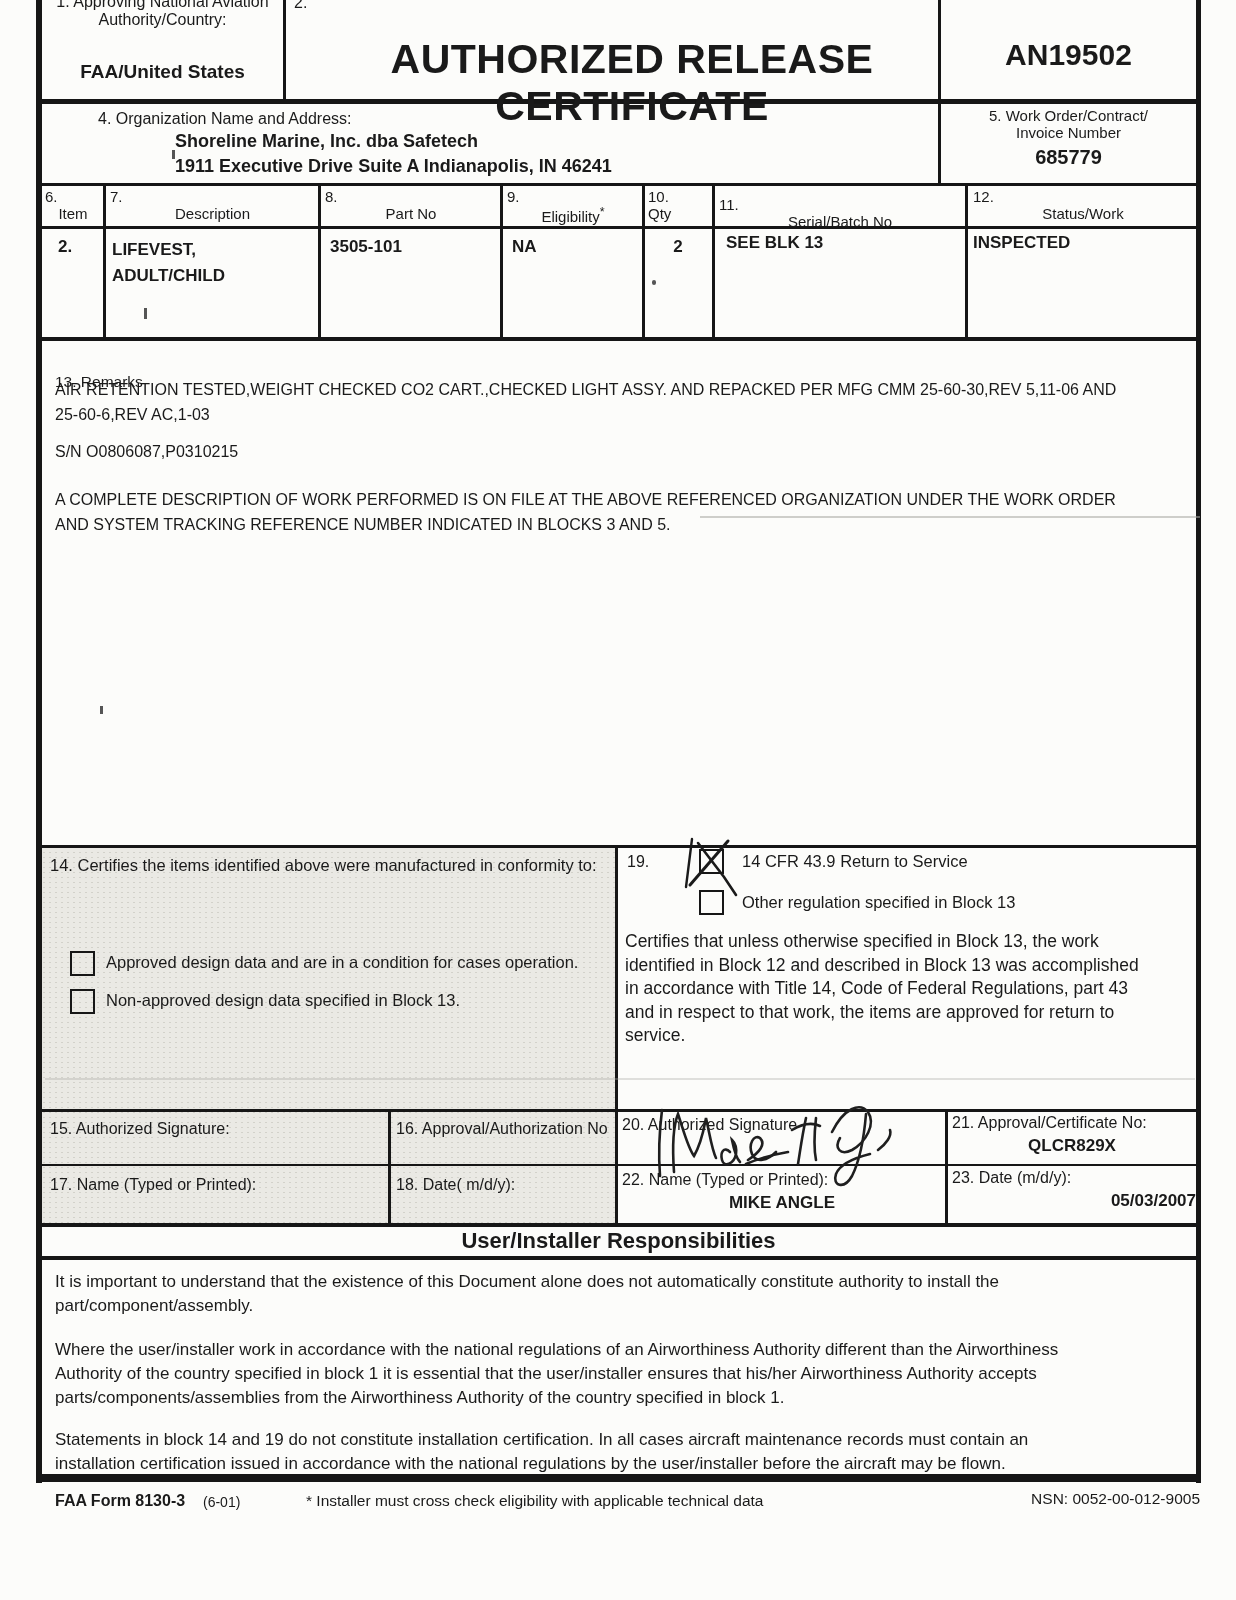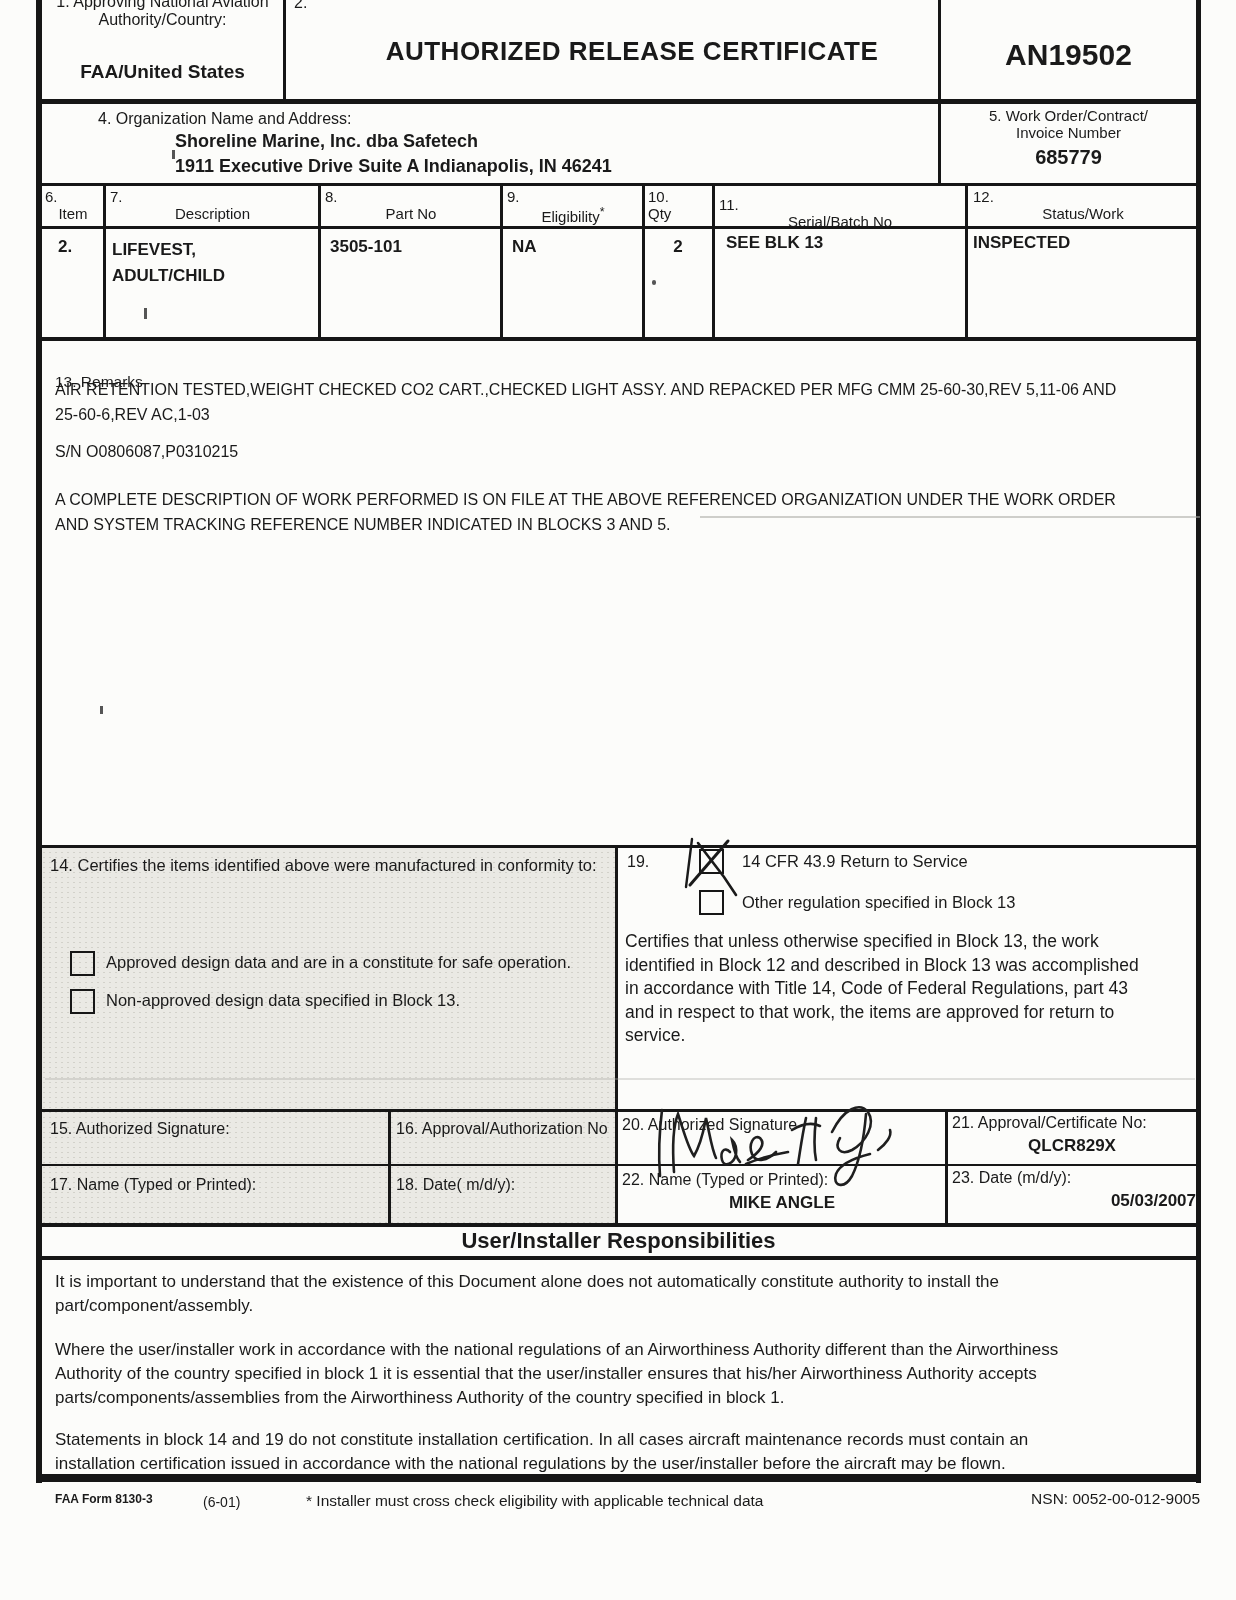--- a/index.html
+++ b/index.html
@@ -62,21 +62,21 @@
   <div class="vline" style="left:945px;top:1112px;width:2.5px;height:111px;"></div>
 
   <div class="abs" style="left:42px;top:-7px;width:241px;height:106px;text-align:center;">
     <div class="lbl">1. Approving National Aviation</div>
     <div class="lbl">Authority/Country:</div>
     <div class="b" style="font-size:19px;margin-top:32px;">FAA/United States</div>
   </div>
 
   <div class="abs lbl" style="left:294px;top:-6px;">2.</div>
   <div class="abs" style="left:286px;top:0;width:652px;height:99px;text-align:center;">
-    <div class="b" style="font-size:26px;letter-spacing:.5px;margin-top:36px;padding-left:40px;">AUTHORIZED RELEASE CERTIFICATE</div>
+    <div class="b" style="font-size:41px;letter-spacing:.5px;margin-top:36px;padding-left:40px;">AUTHORIZED RELEASE CERTIFICATE</div>
   </div>
 
   <div class="abs b" style="left:941px;top:38px;width:255px;text-align:center;font-size:30px;">AN19502</div>
 
   <div class="abs lbl" style="left:54px;top:110px;margin-left:44px;">4. Organization Name and Address:</div>
   <div class="abs b" style="left:175px;top:131px;font-size:18px;text-align:right;">Shoreline Marine, Inc. dba Safetech</div>
   <div class="abs b" style="left:175px;top:156px;font-size:18px;">1911 Executive Drive Suite A Indianapolis, IN 46241</div>
 
   <div class="abs" style="left:941px;top:107px;width:255px;text-align:center;">
     <div style="font-size:15px;">5. Work Order/Contract/</div>
@@ -126,21 +126,21 @@
 
   <div class="abs" style="left:55px;top:340px;font-size:15.5px;margin-top:33px;">13. Remarks</div>
   <div class="abs pre" style="left:55px;top:377px;width:1120px;font-size:16px;line-height:25px;">AIR RETENTION TESTED,WEIGHT CHECKED CO2 CART.,CHECKED LIGHT ASSY. AND REPACKED PER MFG CMM 25-60-30,REV 5,11-06 AND
 25-60-6,REV AC,1-03</div>
   <div class="abs" style="left:55px;top:443px;font-size:16px;">S/N  O0806087,P0310215</div>
   <div class="abs pre" style="left:55px;top:487px;width:1120px;font-size:16px;line-height:25px;">A COMPLETE DESCRIPTION OF WORK PERFORMED IS ON FILE AT THE ABOVE REFERENCED ORGANIZATION UNDER THE WORK ORDER
 AND SYSTEM TRACKING REFERENCE NUMBER INDICATED IN BLOCKS 3 AND 5.</div>
 
   <div class="abs" style="left:50px;top:856px;width:560px;font-size:16.5px;">14. Certifies the items identified above were manufactured in conformity to:</div>
   <div class="cb" style="left:70px;top:951px;"></div>
-  <div class="abs" style="left:106px;top:953px;font-size:16.5px;">Approved design data and are in a constitute for safe operation.</div>
+  <div class="abs" style="left:106px;top:953px;font-size:16.5px;">Approved design data and are in a condition for cases operation.</div>
   <div class="cb" style="left:70px;top:989px;"></div>
   <div class="abs" style="left:106px;top:991px;font-size:16.5px;">Non-approved design data specified in Block 13.</div>
 
   <div class="abs" style="left:627px;top:853px;font-size:16px;">19.</div>
   <div class="cb" style="left:699px;top:849px;"></div>
   <div class="abs" style="left:676px;top:833px;width:70px;height:80px;">
     <svg width="70" height="80" viewBox="0 0 70 80">
       <path d="M14,52 L52,8" stroke="#1a1a1a" stroke-width="3" fill="none" stroke-linecap="round"></path>
       <path d="M22,10 L48,44 L60,62" stroke="#1a1a1a" stroke-width="2.6" fill="none" stroke-linecap="round"></path>
       <path d="M16,6 L10,54" stroke="#1a1a1a" stroke-width="2.4" fill="none" stroke-linecap="round"></path>
@@ -188,21 +188,21 @@
 
   <div class="abs b" style="left:36px;top:1228px;width:1165px;text-align:center;font-size:22px;">User/Installer Responsibilities</div>
   <div class="abs pre" style="left:55px;top:1270px;width:1125px;font-size:17px;line-height:24px;">It is important to understand that the existence of this Document alone does not automatically constitute authority to install the
 part/component/assembly.</div>
   <div class="abs pre" style="left:55px;top:1338px;width:1125px;font-size:17px;line-height:24px;">Where the user/installer work in accordance with the national regulations of an Airworthiness Authority different than the Airworthiness
 Authority of the country specified in block 1 it is essential that the user/installer ensures that his/her Airworthiness Authority accepts
 parts/components/assemblies from the Airworthiness Authority of the country specified in block 1.</div>
   <div class="abs pre" style="left:55px;top:1428px;width:1125px;font-size:17px;line-height:24px;">Statements in block 14 and 19 do not constitute installation certification.  In all cases aircraft maintenance records must contain an
 installation certification issued in accordance with the national regulations by the user/installer before the aircraft may be flown.</div>
 
-  <div class="abs b" style="left:55px;top:1492px;font-size:12px;">FAA Form 8130-3</div>
+  <div class="abs b" style="left:55px;top:1492px;font-size:16px;">FAA Form 8130-3</div>
   <div class="abs" style="left:203px;top:1494px;font-size:14px;">(6-01)</div>
   <div class="abs" style="left:306px;top:1492px;font-size:15.5px;">* Installer must cross check eligibility with applicable technical data</div>
   <div class="abs" style="left:900px;top:1490px;width:300px;text-align:right;font-size:15.5px;">NSN: 0052-00-012-9005</div>
 
   <div class="faint" style="left:700px;top:516px;width:500px;height:2px;"></div>
   <div class="faint" style="left:45px;top:1078px;width:1150px;height:2px;opacity:.35;"></div>
   <div class="artifact" style="left:172px;top:150px;width:3px;height:9px;"></div>
   <div class="artifact" style="left:100px;top:706px;width:3px;height:8px;"></div>
   <div class="artifact" style="left:652px;top:280px;width:4px;height:5px;border-radius:2px;"></div>
   <div class="artifact" style="left:144px;top:308px;width:3px;height:11px;"></div>

